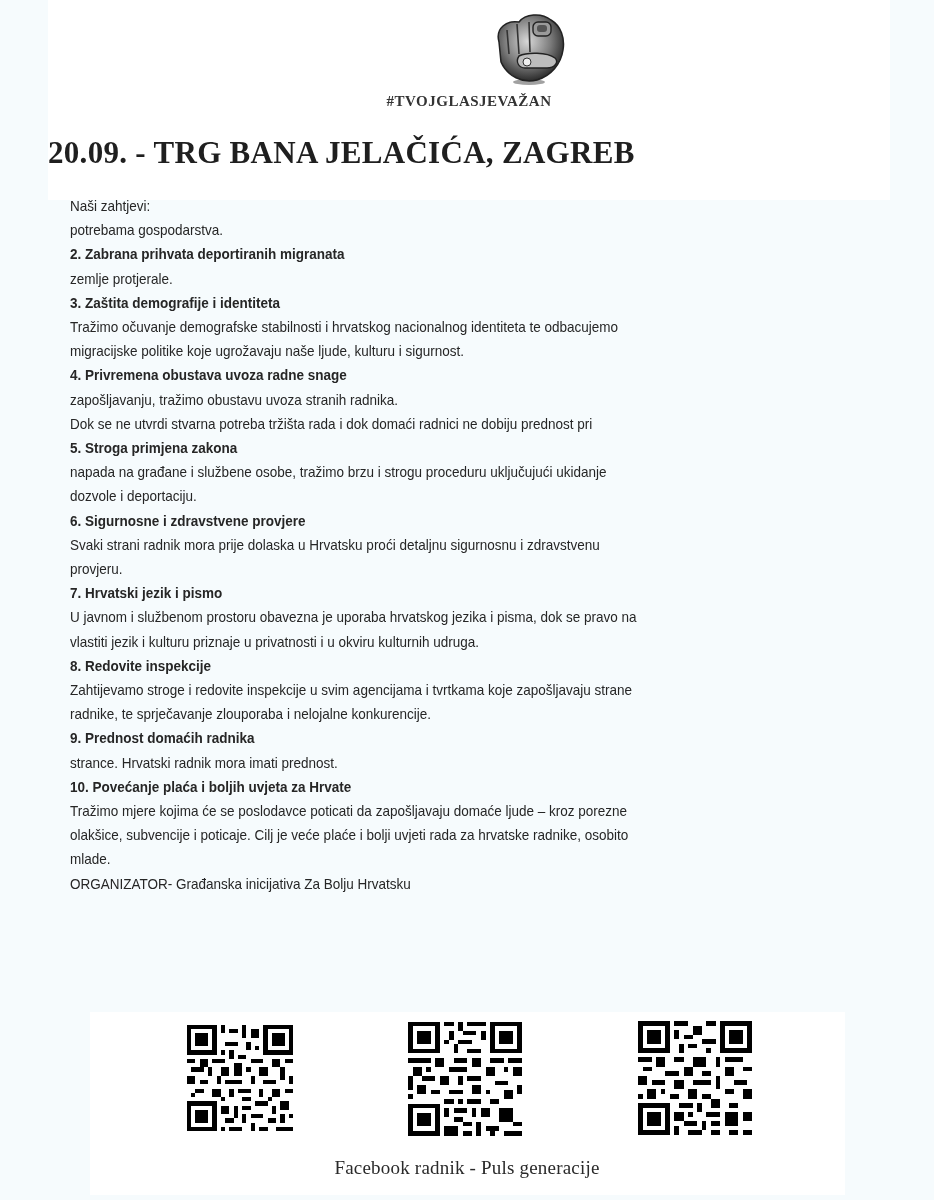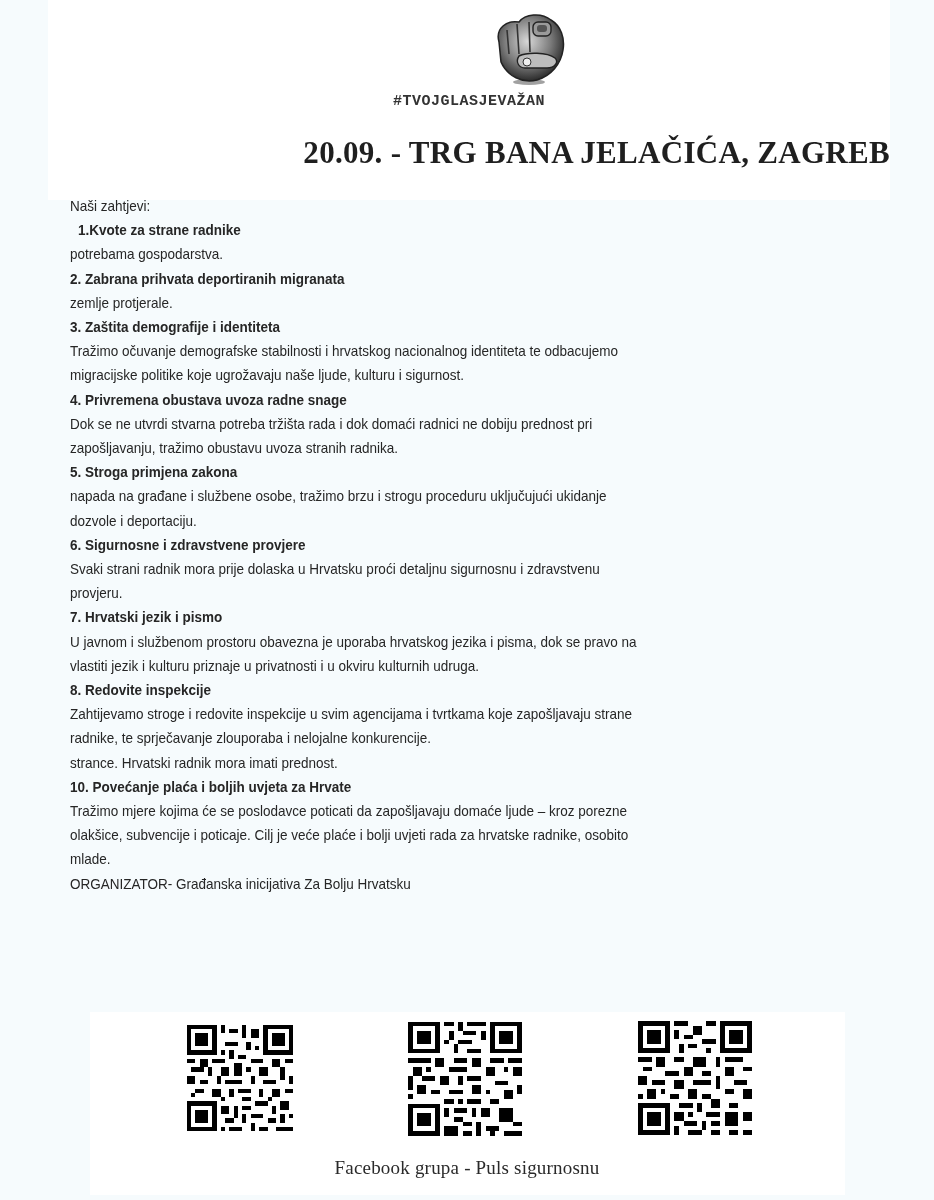--- a/index.html
+++ b/index.html
@@ -12,25 +12,25 @@
   }
   .header-box {
     position:absolute; left:48px; top:0; width:842px; height:200px;
     background:#ffffff;
   }
   .fist {
     position:absolute; left:437px; top:2px; width:86px; height:84px;
   }
   .hashtag {
     position:absolute; left:0; right:0; top:93px; text-align:center;
-    font-family:Liberation Mono, monospace; font-weight:bold; font-size:15px;
+    font-family:Liberation Serif, serif; font-weight:bold; font-size:15px;
     letter-spacing:0.5px; color:#333;
   }
   .title {
-    position:absolute; left:0; right:0; top:135px; text-align:right;
+    position:absolute; left:0; right:0; top:135px; text-align:left;
     font-family:"Liberation Serif", serif; font-weight:bold; font-size:31px;
     letter-spacing:0.3px; color:#1f1f1f;
   }
   .content {
     position:absolute; left:70px; top:194px; width:790px;
     font-size:15px; line-height:24.2px;
   }
   .content .line { white-space:nowrap; transform-origin:left; }
   .intro { }
   .demand-title { font-weight:bold; }
@@ -74,39 +74,38 @@
     </svg>
   </div>
   <div class="hashtag">#TVOJGLASJEVAŽAN</div>
   <div class="title">20.09. - TRG BANA JELAČIĆA, ZAGREB</div>
 </div>
 
 <div class="content">
   <div class="line intro"><span class="cond">Naši zahtjevi:</span></div>
 
   <div>
-    <div class="line demand-title first" style="padding-left:8px"><span class="cond">1.Kvote za strane radnike</span></div>
     <div class="line"><span class="cond">potrebama gospodarstva.</span></div>
   </div>
 
   <div>
     <div class="line demand-title"><span class="cond">2. Zabrana prihvata deportiranih migranata</span></div>
     <div class="line"><span class="cond">zemlje protjerale.</span></div>
   </div>
 
   <div>
     <div class="line demand-title"><span class="cond">3. Zaštita demografije i identiteta</span></div>
     <div class="line"><span class="cond">Tražimo očuvanje demografske stabilnosti i hrvatskog nacionalnog identiteta te odbacujemo</span></div>
     <div class="line"><span class="cond">migracijske politike koje ugrožavaju naše ljude, kulturu i sigurnost.</span></div>
   </div>
 
   <div>
     <div class="line demand-title"><span class="cond">4. Privremena obustava uvoza radne snage</span></div>
+    <div class="line"><span class="cond">zapošljavanju, tražimo obustavu uvoza stranih radnika.</span></div>
     <div class="line"><span class="cond">Dok se ne utvrdi stvarna potreba tržišta rada i dok domaći radnici ne dobiju prednost pri</span></div>
-    <div class="line"><span class="cond">zapošljavanju, tražimo obustavu uvoza stranih radnika.</span></div>
   </div>
 
   <div>
     <div class="line demand-title"><span class="cond">5. Stroga primjena zakona</span></div>
     <div class="line"><span class="cond">napada na građane i službene osobe, tražimo brzu i strogu proceduru uključujući ukidanje</span></div>
     <div class="line"><span class="cond">dozvole i deportaciju.</span></div>
   </div>
 
   <div>
     <div class="line demand-title"><span class="cond">6. Sigurnosne i zdravstvene provjere</span></div>
@@ -120,20 +119,21 @@
     <div class="line"><span class="cond">vlastiti jezik i kulturu priznaje u privatnosti i u okviru kulturnih udruga.</span></div>
   </div>
 
   <div>
     <div class="line demand-title"><span class="cond">8. Redovite inspekcije</span></div>
     <div class="line"><span class="cond">Zahtijevamo stroge i redovite inspekcije u svim agencijama i tvrtkama koje zapošljavaju strane</span></div>
     <div class="line"><span class="cond">radnike, te sprječavanje zlouporaba i nelojalne konkurencije.</span></div>
   </div>
 
   <div>
+    <div class="line demand-title"><span class="cond">9. Prednost domaćih radnika</span></div>
     <div class="line"><span class="cond">strance. Hrvatski radnik mora imati prednost.</span></div>
   </div>
 
   <div>
     <div class="line demand-title"><span class="cond">10. Povećanje plaća i boljih uvjeta za Hrvate</span></div>
     <div class="line"><span class="cond">Tražimo mjere kojima će se poslodavce poticati da zapošljavaju domaće ljude – kroz porezne</span></div>
     <div class="line"><span class="cond">olakšice, subvencije i poticaje. Cilj je veće plaće i bolji uvjeti rada za hrvatske radnike, osobito</span></div>
     <div class="line"><span class="cond">mlade.</span></div>
   </div>
 
@@ -180,13 +180,13 @@
     <rect x="18" y="0" width="7" height="7" fill="#000"></rect>
       <rect x="19" y="1" width="5" height="5" fill="#fff"></rect>
       <rect x="20" y="2" width="3" height="3" fill="#000"></rect>
     <rect x="0" y="18" width="7" height="7" fill="#000"></rect>
       <rect x="1" y="19" width="5" height="5" fill="#fff"></rect>
       <rect x="2" y="20" width="3" height="3" fill="#000"></rect>
     <path fill="#000" d="M8 0h3v1h-3zM12 1h2v2h-2zM15 0h2v1h-2zM8 2h1v2h-1zM10 3h2v1h-2zM14 4h3v1h-3zM9 5h1v2h-1zM11 5h2v1h-2zM15 6h1v1h-1zM0 8h3v1h-3zM4 8h2v2h-2zM8 8h2v1h-2zM12 8h3v2h-3zM17 8h1v2h-1zM19 8h4v1h-4zM1 10h2v1h-2zM6 11h3v1h-3zM10 10h2v2h-2zM14 11h2v1h-2zM19 10h2v2h-2zM23 10h2v1h-2zM0 12h2v2h-2zM3 13h3v1h-3zM8 13h2v2h-2zM12 13h4v1h-4zM17 12h1v3h-1zM21 13h3v1h-3zM2 15h2v2h-2zM5 15h1v1h-1zM11 15h2v2h-2zM14 16h2v1h-2zM19 15h2v1h-2zM23 15h2v2h-2zM0 16h1v1h-1zM7 16h2v1h-2zM9 18h3v1h-3zM13 18h1v2h-1zM16 17h2v2h-2zM20 18h2v1h-2zM8 20h2v2h-2zM11 20h1v1h-1zM15 20h3v1h-3zM19 20h3v3h-3zM20 21h1v1h-1zM23 20h2v2h-2zM10 22h3v1h-3zM14 22h1v2h-1zM16 22h2v1h-2zM8 23h1v2h-1zM11 24h3v1h-3zM16 24h2v1h-2zM20 24h2v1h-2zM23 24h2v1h-2z"></path>
   </svg>
 </div>
 
-<div class="footer">Facebook grupa - Puls sigurnosnu</div>
+<div class="footer">Facebook radnik - Puls generacije</div>
 
 </body></html>

